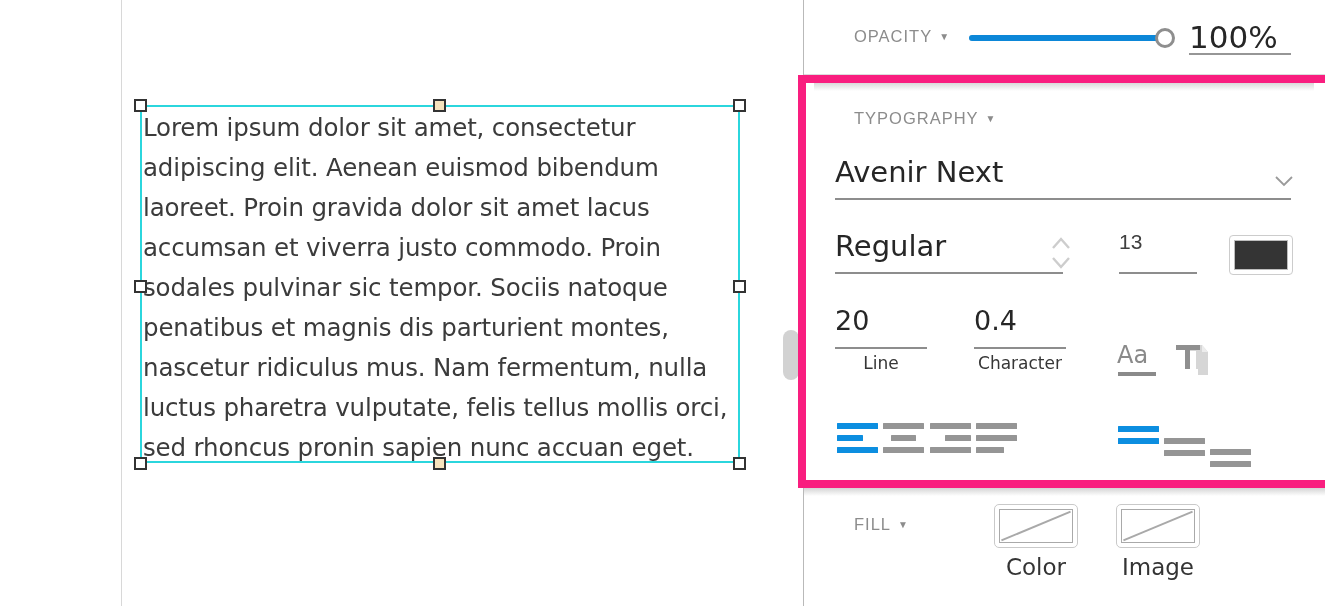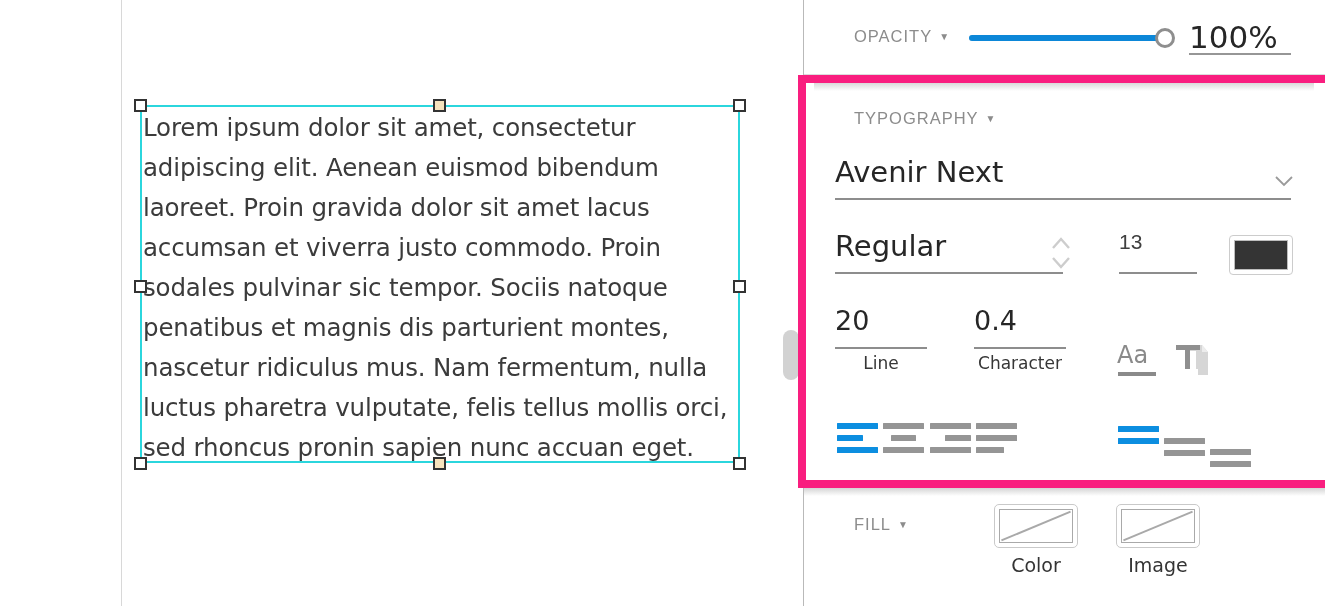--- a/index.html
+++ b/index.html
@@ -373,21 +373,21 @@
   .fill-swatch-inner {
     width: 100%; height: 100%;
     border: 1.5px solid #a9a9a9;
     box-sizing: border-box;
     position: relative;
     overflow: hidden;
   }
   .fill-caption {
     margin-top: 6px;
     text-align: center;
-    font-size: 19px;
+    font-size: 23px;
     color: #343434;
     font-family: "DejaVu Sans", sans-serif;
     width: 84px;
   }
 </style>
 </head>
 <body>
 
 <div id="canvas">
 

